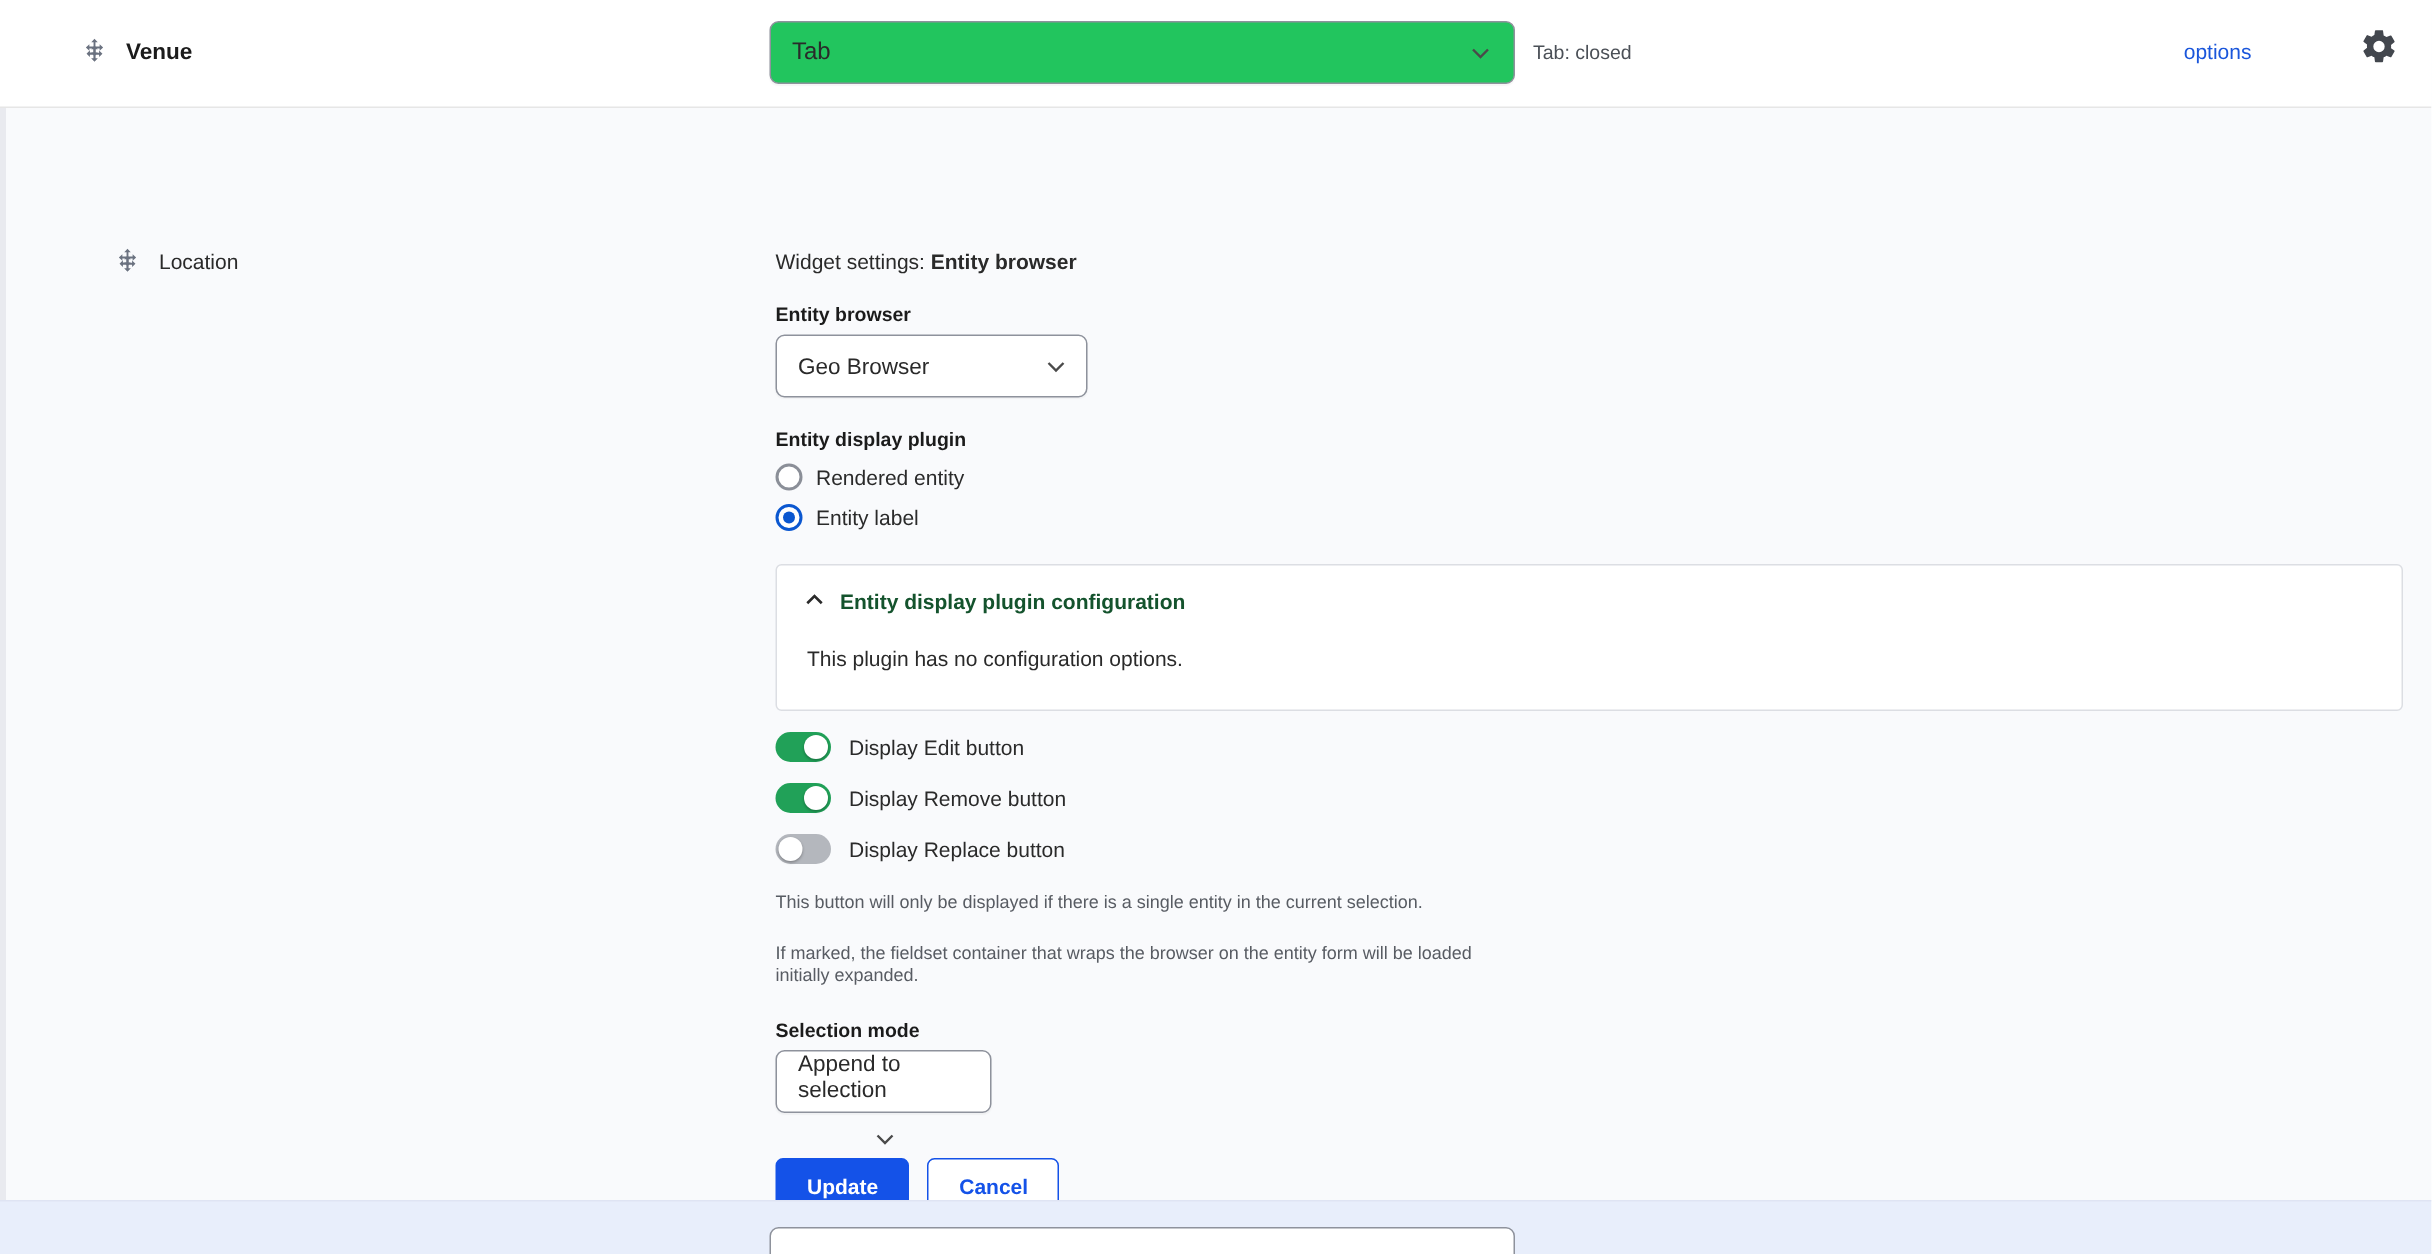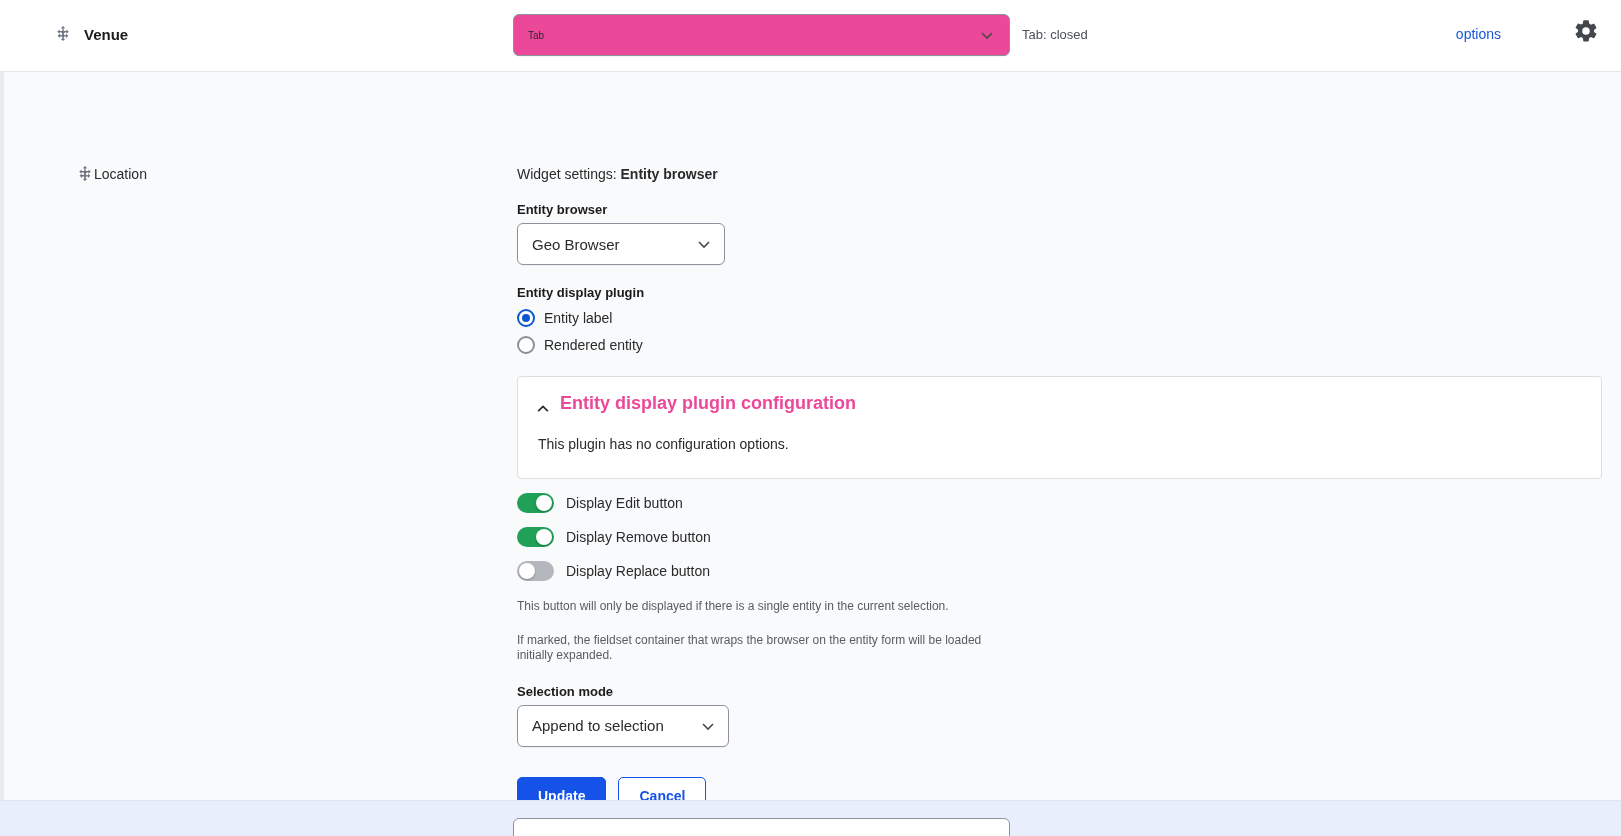--- a/index.html
+++ b/index.html
@@ -57,25 +57,25 @@
     left: 513px;
     top: 14px;
     width: 497px;
     height: 42px;
   }
   .tab-select {
     width: 100%;
     height: 100%;
     border: 1px solid #8e929c;
     border-radius: 6px;
-    background: #ec4899;
+    background: #22c55e;
     display: flex;
     align-items: center;
     padding: 0 14px;
-    font-size: 10px;
+    font-size: 16px;
     color: #2a2a2a;
     box-shadow: 0 1px 1px rgba(0,0,0,0.04);
   }
   .tab-select .val { flex: 1; }
   .chev {
     width: 16px;
     height: 16px;
     color: #4a4a4a;
     flex: none;
   }
@@ -115,21 +115,21 @@
     background: #f9fafc;
     border-left: 4px solid #e9eaef;
   }
 
   .location-label {
     position: absolute;
     left: 72px;
     top: 93px;
     display: flex;
     align-items: center;
-    gap: 0;
+    gap: 12px;
     font-size: 14px;
     color: #2a2a2a;
   }
 
   .settings-col {
     position: absolute;
     left: 513px;
     top: 0;
     width: 1085px;
   }
@@ -157,21 +157,21 @@
     display: inline-flex;
     align-items: center;
     padding: 0 12px 0 14px;
     font-size: 15px;
     color: #2a2a2a;
     gap: 16px;
     box-shadow: 0 1px 1px rgba(0,0,0,0.04);
     cursor: pointer;
   }
   .select-entity-browser { width: 208px; justify-content: space-between; }
-  .select-selection-mode { width: 212px; justify-content: space-between; }
+  .select-selection-mode { width: 144px; justify-content: space-between; flex-direction: column; }
 
   .radio-row {
     display: flex;
     align-items: center;
     gap: 9px;
     margin-top: 9px;
     font-size: 14px;
     color: #2a2a2a;
   }
   .radio {
@@ -202,26 +202,26 @@
 
   .details-panel {
     margin-top: 22px;
     width: 1085px;
     border: 1px solid #dcdee3;
     border-radius: 4px;
     background: #ffffff;
   }
   .details-summary {
     display: flex;
-    align-items: flex-end;
+    align-items: flex-start;
     gap: 10px;
     padding: 16px 18px 4px 18px;
     font-weight: bold;
-    font-size: 18px;
-    color: #ec4899;
+    font-size: 14px;
+    color: #14532d;
     cursor: pointer;
   }
   .details-summary .caret {
     width: 14px;
     height: 14px;
     color: #2a2a2a;
     flex: none;
   }
   .details-body {
     padding: 18px 18px 26px 20px;
@@ -383,27 +383,27 @@
         <span class="chev">
           <svg viewBox="0 0 16 16" width="16" height="16" fill="none" stroke="currentColor" stroke-width="1.6">
             <path d="M3 6l5 5 5-5"></path>
           </svg>
         </span>
       </div>
 
       <div class="field-label">Entity display plugin</div>
 
       <div class="radio-row">
+        <span class="radio"></span>
+        <span>Rendered entity</span>
+      </div>
+
+      <div class="radio-row">
         <span class="radio checked"></span>
         <span>Entity label</span>
-      </div>
-
-      <div class="radio-row">
-        <span class="radio"></span>
-        <span>Rendered entity</span>
       </div>
 
       <div class="details-panel">
         <div class="details-summary">
           <span class="caret">
             <svg viewBox="0 0 16 16" width="14" height="14" fill="none" stroke="currentColor" stroke-width="2">
               <path d="M2.5 10.5L8 5l5.5 5.5"></path>
             </svg>
           </span>
           <span>Entity display plugin configuration</span>

